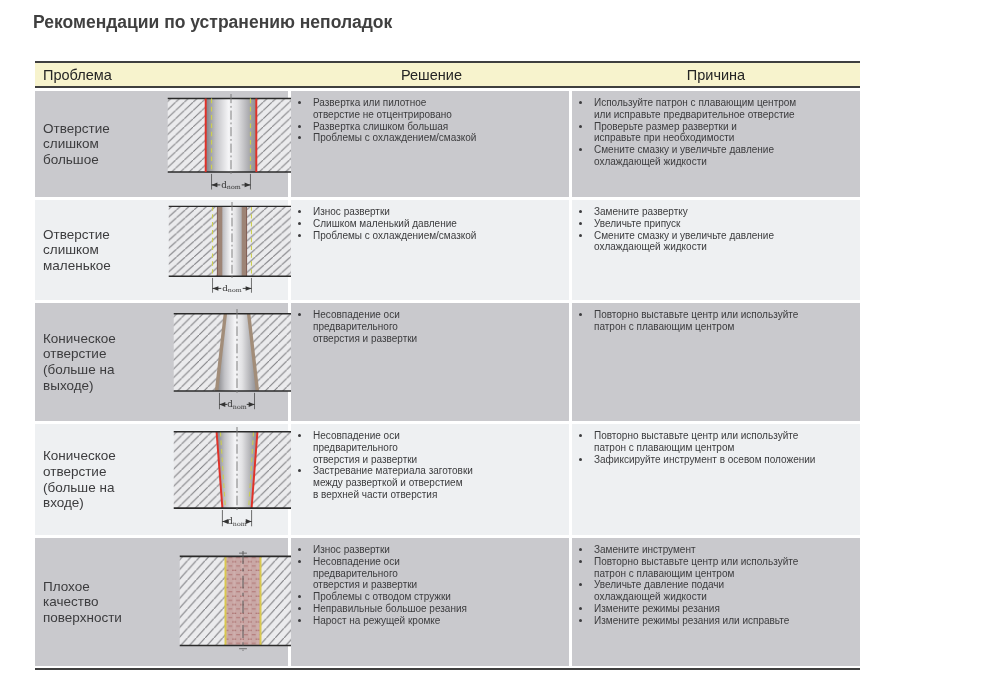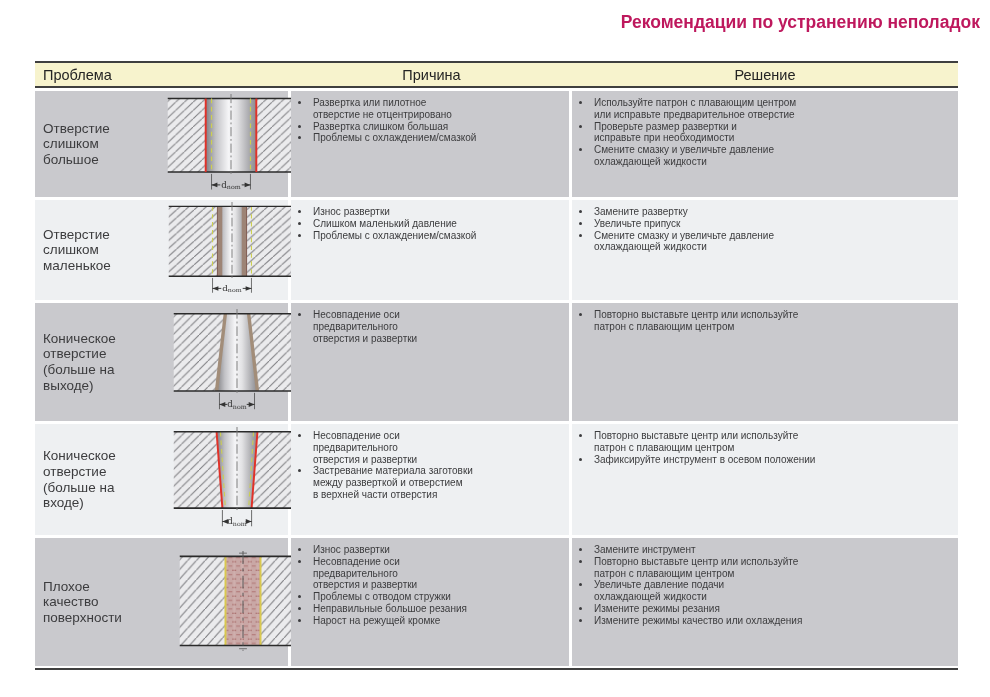--- a/index.html
+++ b/index.html
@@ -3,23 +3,23 @@
 <meta charset="utf-8">
 <style>
   html,body{margin:0;padding:0;}
   body{
     width:990px;height:697px;background:#ffffff;overflow:hidden;
     font-family:"Liberation Sans","DejaVu Sans",sans-serif;
     color:#3c3c3e;
   }
   .page-title{
     margin:12px 10px 0 33px;
-    font-size:17.5px;font-weight:bold;color:#be185d;text-align:right;
-  }
-  .table-wrap{margin:28px 0 0 35px;width:923px;}
+    font-size:17.5px;font-weight:bold;color:#404040;
+  }
+  .table-wrap{margin:28px 0 0 35px;width:825px;}
   .t-head{
     display:grid;grid-template-columns:256px 281px 1fr;
     background:#f7f3cd;
     border-top:2px solid #3f3f3f;border-bottom:2px solid #3f3f3f;
     height:23px;align-items:center;
     font-size:14.5px;color:#242424;
   }
   .t-head .hc{padding:0;}
   .t-head .hc.first{padding-left:8px;text-align:left;}
   .t-head .hc.center{text-align:center;}
@@ -71,22 +71,22 @@
     </pattern>
   </defs>
 </svg>
 
 <h1 class="page-title">Рекомендации по устранению неполадок</h1>
 
 <div class="table-wrap">
 
   <div class="t-head">
     <div class="hc first">Проблема</div>
+    <div class="hc center">Решение</div>
     <div class="hc center">Причина</div>
-    <div class="hc center">Решение</div>
   </div>
 
   <div class="t-row gray" style="height:106px">
     <div class="col1">
       <div class="plabel">Отверстие
 слишком
 большое</div>
       <div class="illu">
         <svg class="illu-svg" width="146" height="101" viewBox="0 0 150 110" preserveAspectRatio="none">
           <rect x="10" y="5" width="39" height="80" fill="url(#hatch)"></rect>
@@ -295,19 +295,19 @@
         </ul>
     </div>
     <div>
       <ul class="bullets">
           <li>Замените инструмент</li>
           <li>Повторно выставьте центр или используйте
 патрон с плавающим центром</li>
           <li>Увеличьте давление подачи
 охлаждающей жидкости</li>
           <li>Измените режимы резания</li>
-          <li>Измените режимы качество или охлаждения</li>
+          <li>Измените режимы резания или исправьте</li>
         </ul>
     </div>
   </div>
 
   <div class="t-bottom"></div>
 </div>
 
 </body></html>

